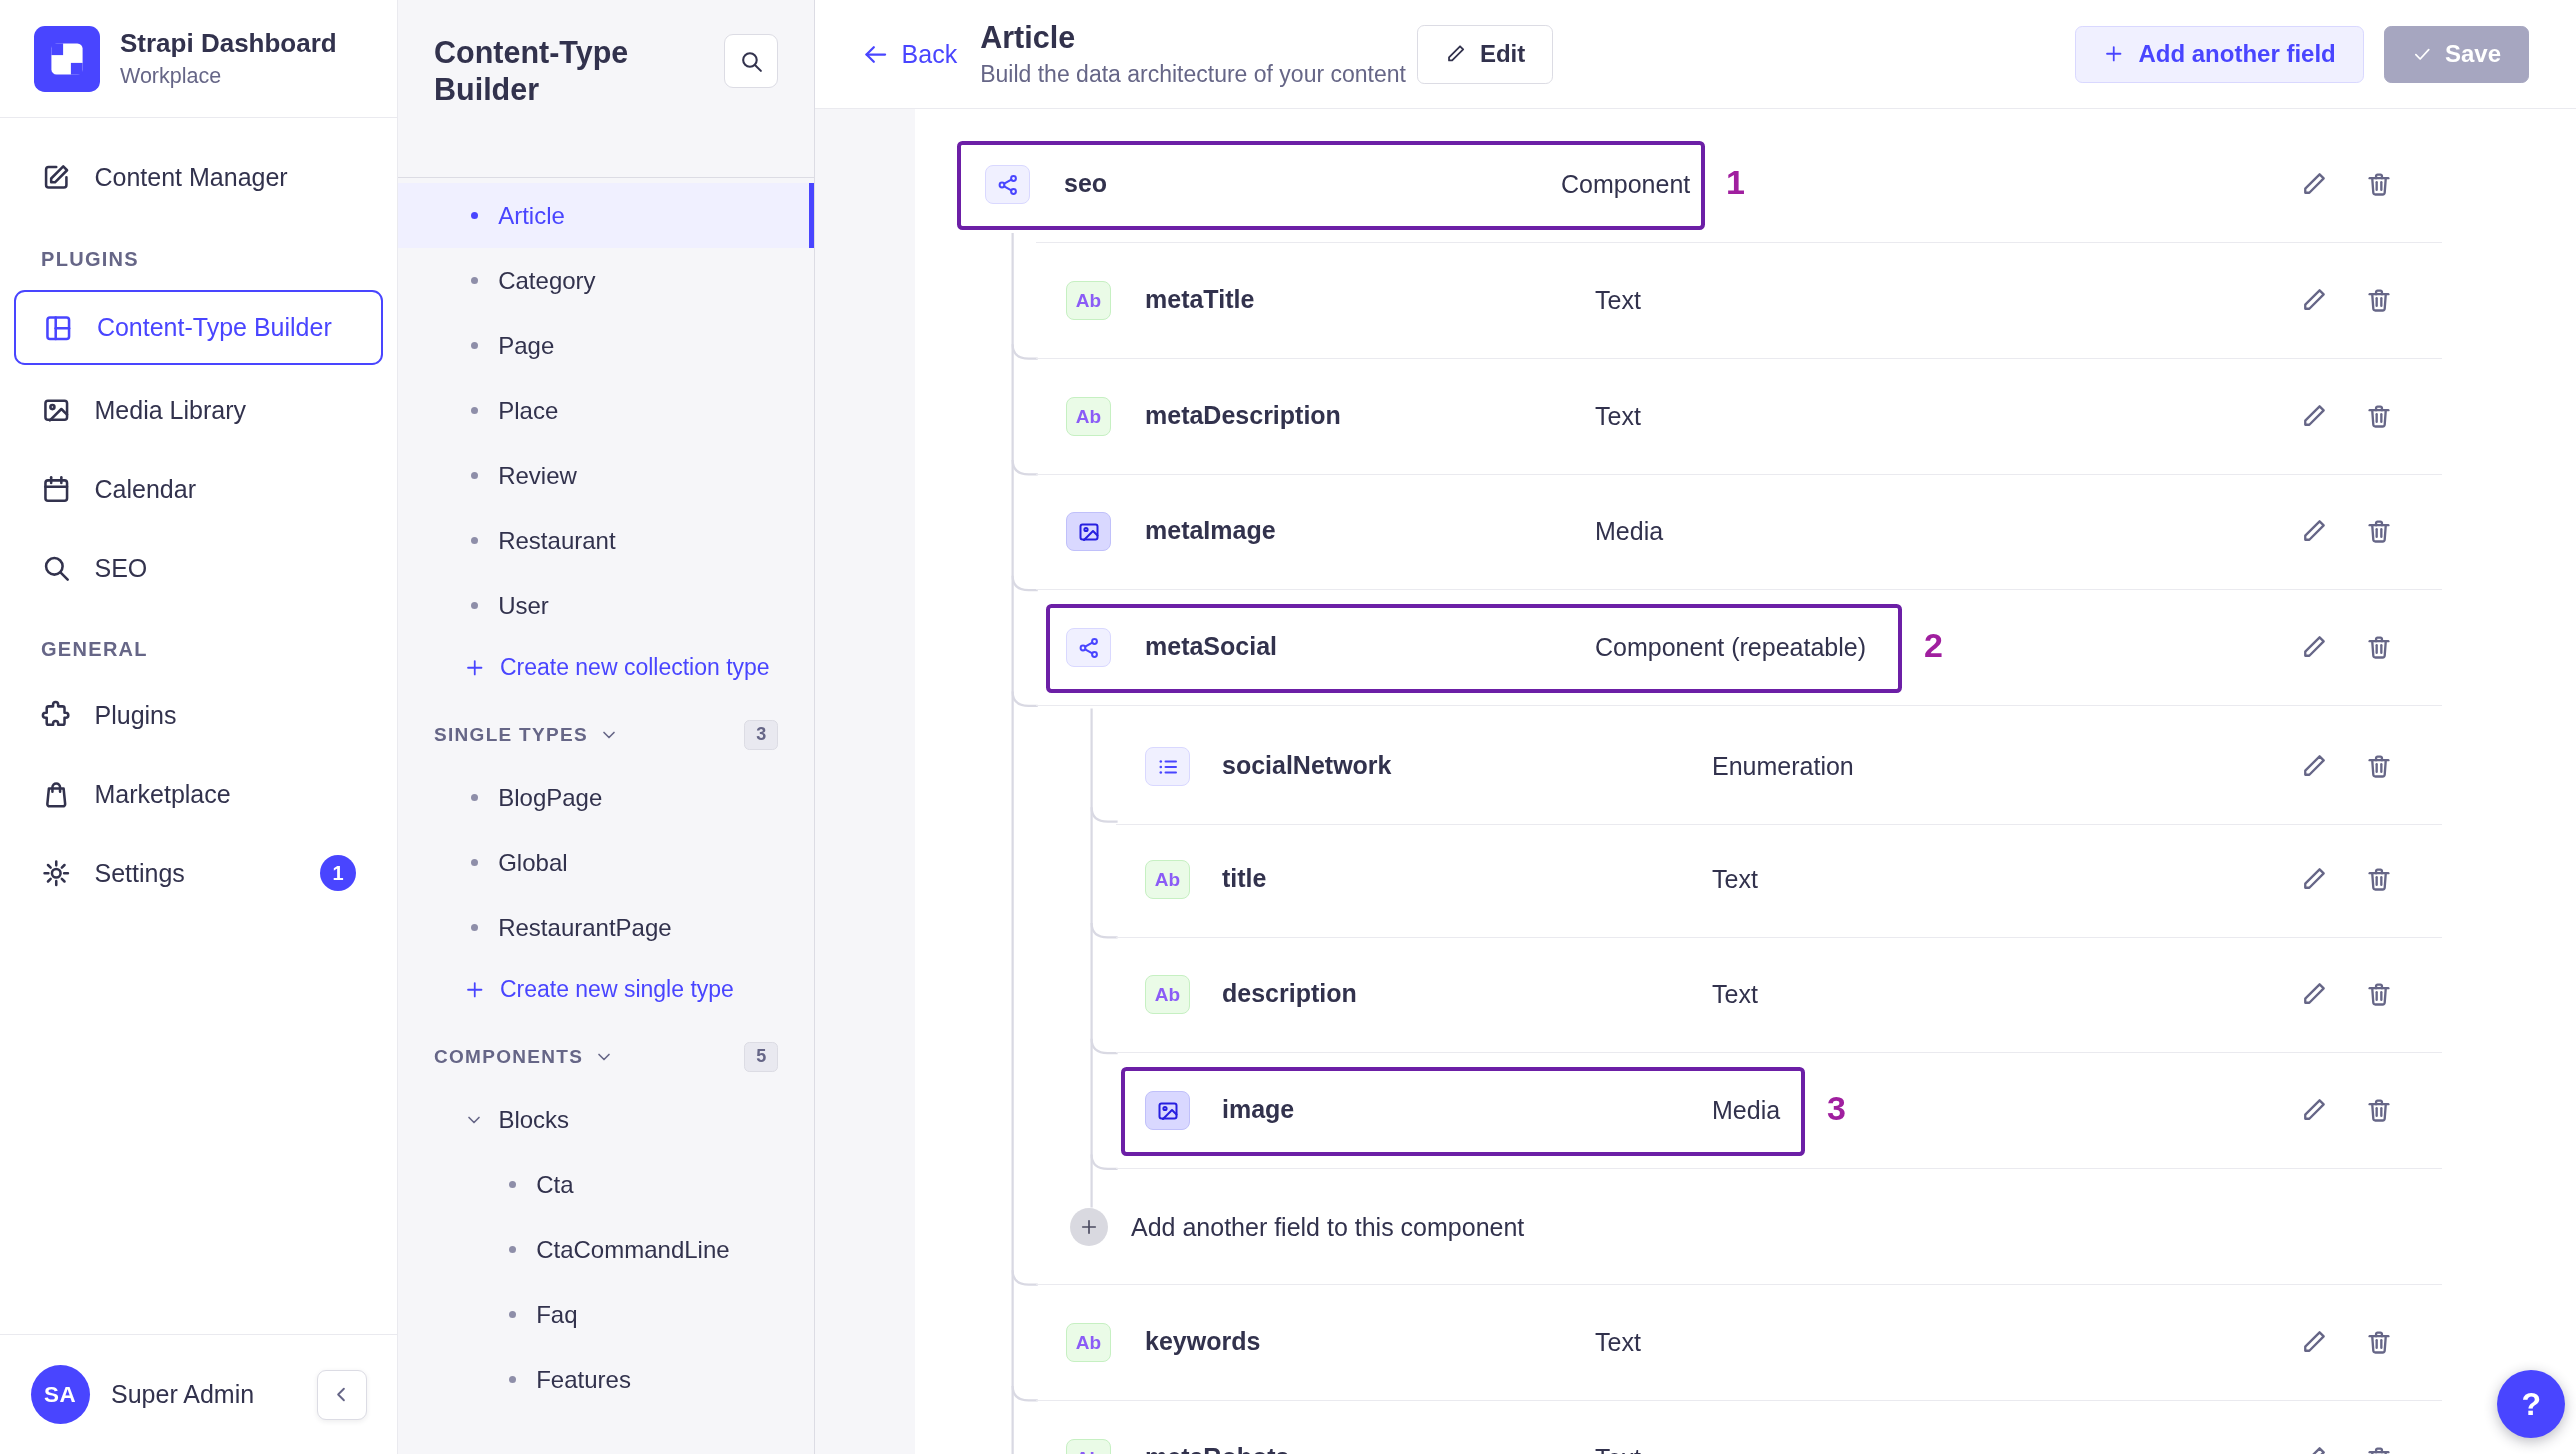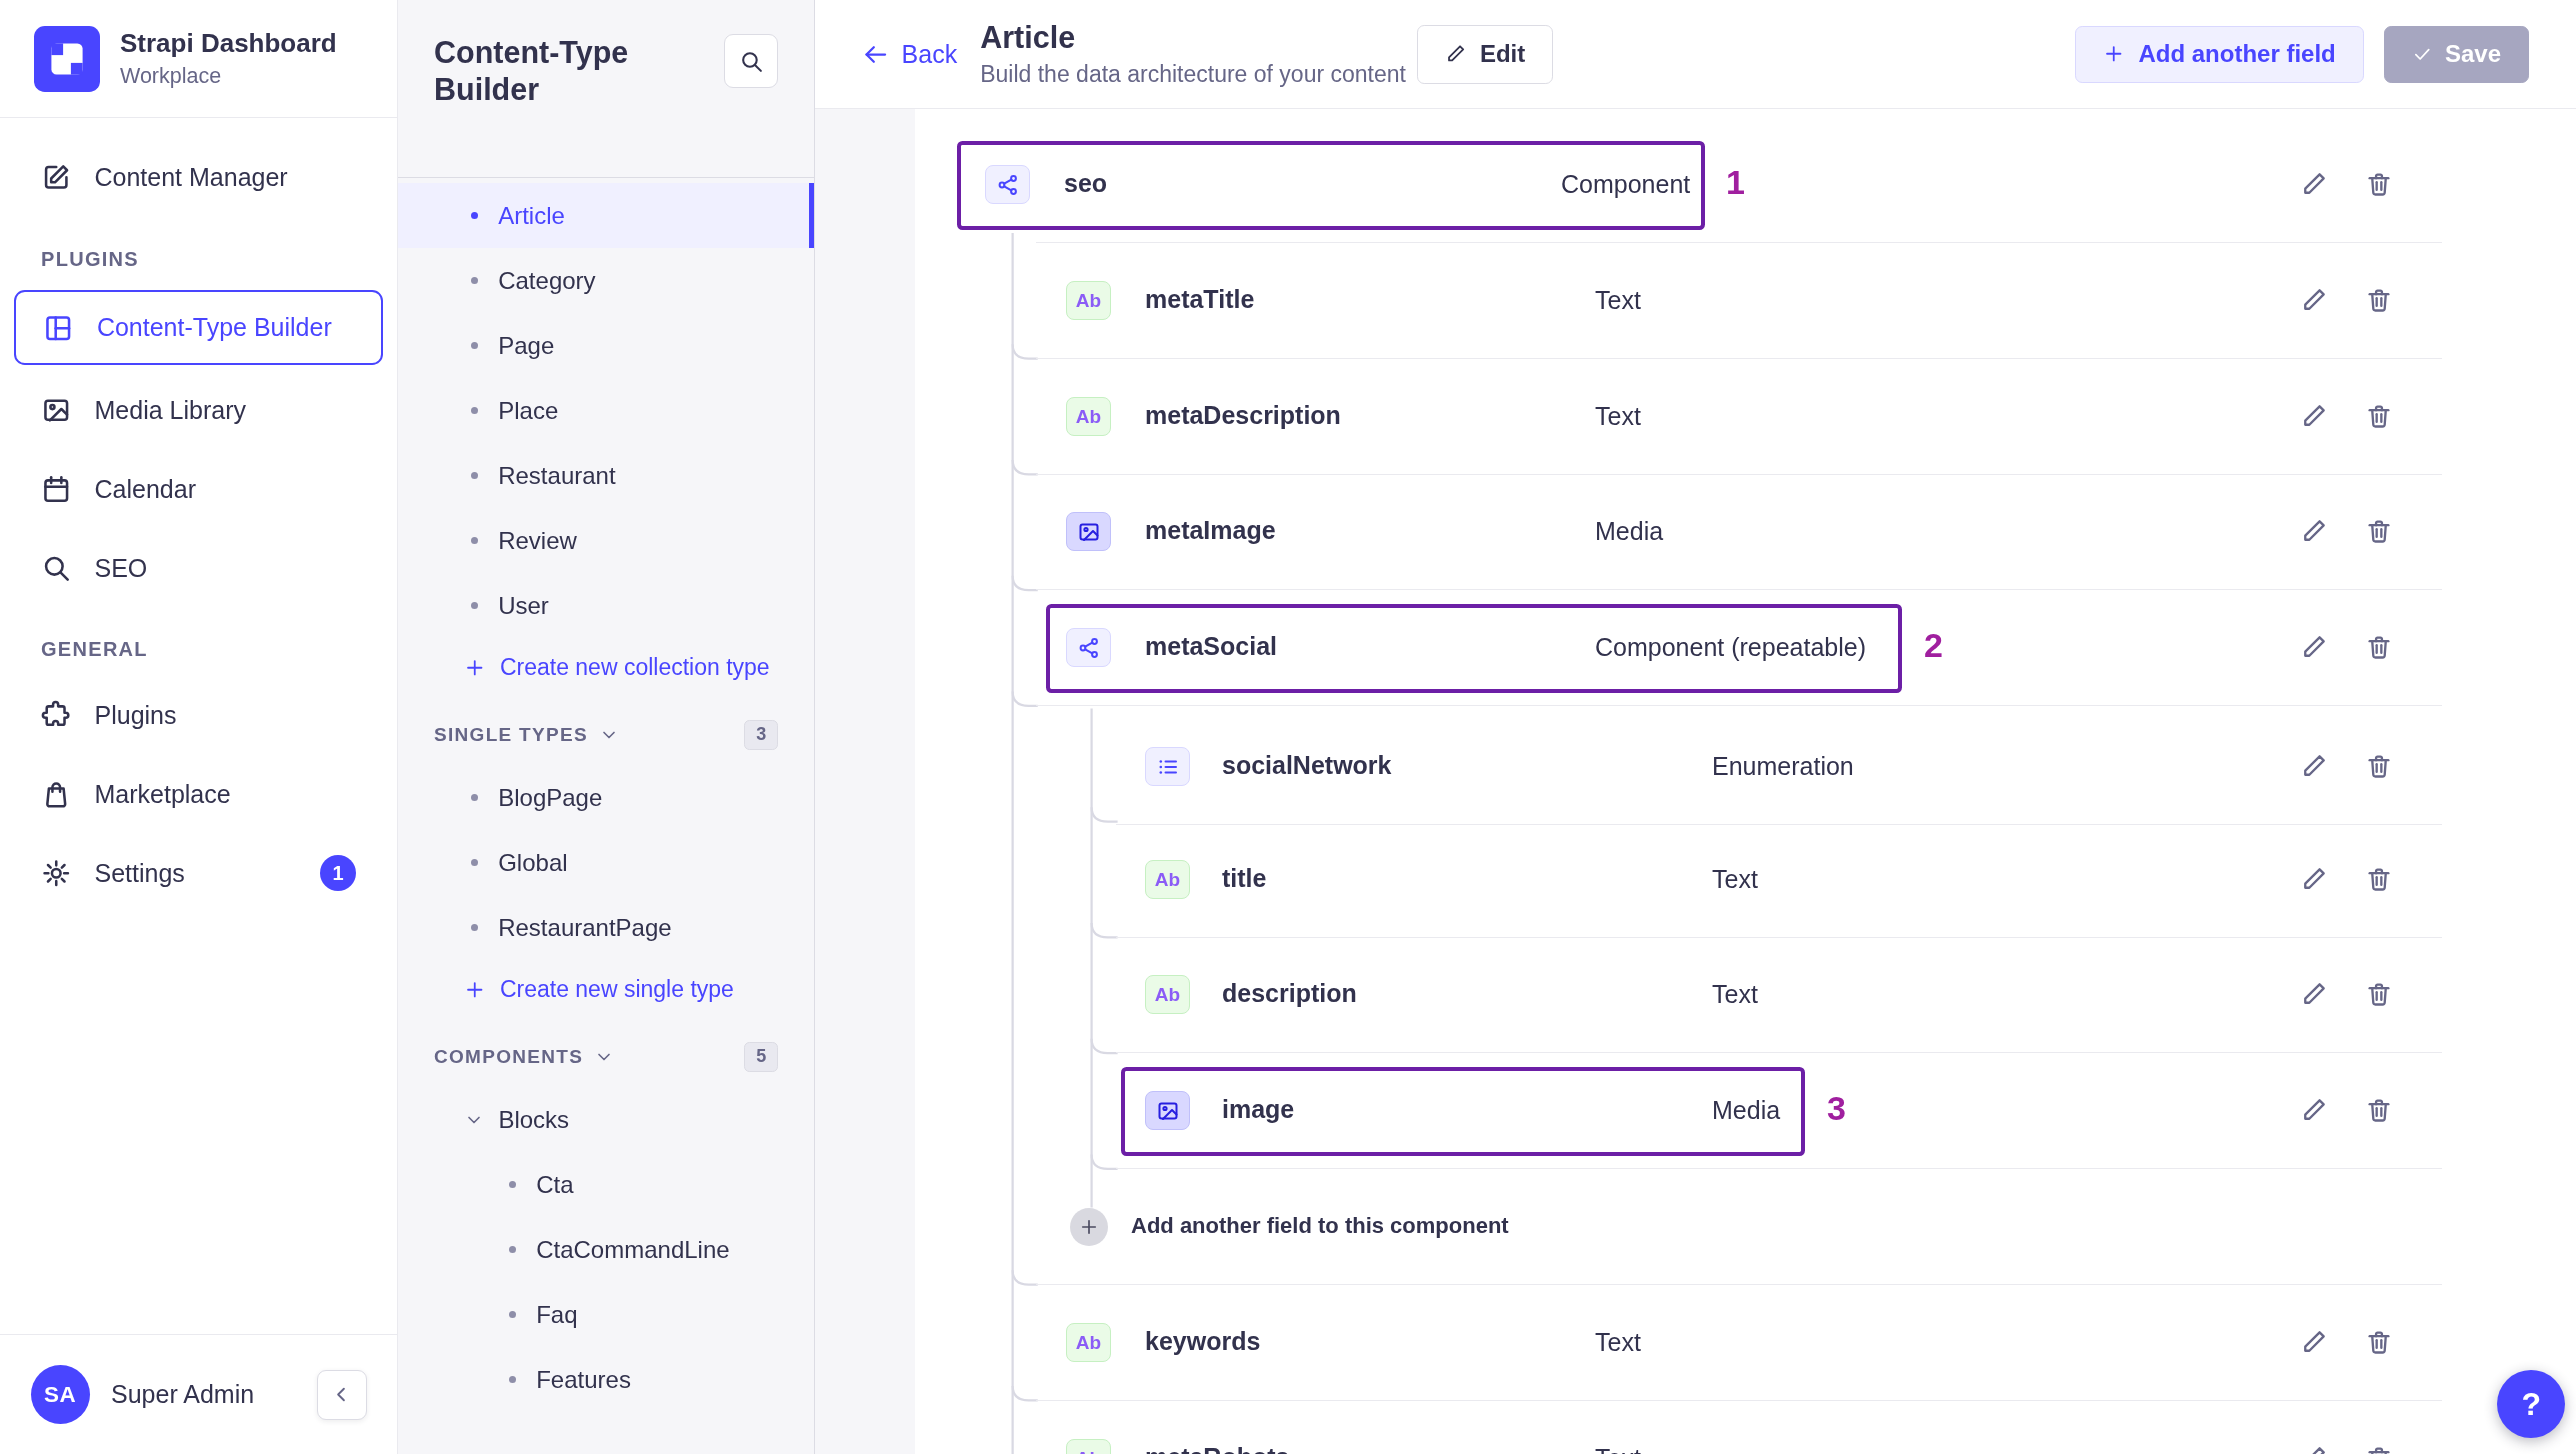--- a/index.html
+++ b/index.html
@@ -88,21 +88,21 @@
   .fname{position:absolute;top:42px;font-size:25px;font-weight:700;color:var(--text);white-space:nowrap}
   .ftype{position:absolute;top:43px;font-size:25px;color:var(--text);white-space:nowrap}
   .act{position:absolute;top:39px;width:36px;height:36px;background:none;border:none;color:var(--muted);cursor:pointer;display:flex;align-items:center;justify-content:center}
   .act svg{width:28px;height:28px}
   .act.edit{left:1339px}
   .act.del{left:1404px}
   .hl{position:absolute;top:13.5px;height:89px;border:4.5px solid var(--hl);border-radius:5.4px;z-index:2;pointer-events:none}
   .hl-num{position:absolute;top:36px;font-size:34px;font-weight:700;color:var(--ann);z-index:2;pointer-events:none}
   .add-circle{position:absolute;left:113px;top:39px;width:38px;height:38px;border-radius:50%;background:#d9d9e0;color:#49495f;display:flex;align-items:center;justify-content:center;cursor:pointer}
   .add-circle svg{width:20px;height:20px}
-  .add-label{position:absolute;left:174px;top:44px;font-size:22px;font-weight:700;color:var(--text);white-space:nowrap}
+  .add-label{position:absolute;left:174px;top:44px;font-size:25px;font-weight:400;color:var(--text);white-space:nowrap}
 
   .help-btn{position:absolute;right:10.8px;bottom:16px;width:68px;height:68px;border-radius:50%;background:var(--accent);color:#fff;border:none;font-size:32px;font-weight:700;box-shadow:0 3.6px 12.6px rgba(33,33,52,.3);cursor:pointer;z-index:5}
 </style>
 </head>
 <body>
 
 <div class="app">
 
   <aside class="main-nav">
     <div class="brand">
@@ -235,25 +235,25 @@
         <div class="sub-item">
           <span class="dot"></span>
           <span>Page</span>
         </div>
         <div class="sub-item">
           <span class="dot"></span>
           <span>Place</span>
         </div>
         <div class="sub-item">
           <span class="dot"></span>
+          <span>Review</span>
+        </div>
+        <div class="sub-item">
+          <span class="dot"></span>
           <span>Restaurant</span>
-        </div>
-        <div class="sub-item">
-          <span class="dot"></span>
-          <span>Review</span>
         </div>
         <div class="sub-item">
           <span class="dot"></span>
           <span>User</span>
         </div>
         <div class="sub-footer">
           <span class="ic">
             <svg viewBox="0 0 24 24" fill="none" stroke="currentColor" stroke-width="2" stroke-linecap="round" stroke-linejoin="round">
               <line x1="12" y1="4.5" x2="12" y2="19.5"></line>
               <line x1="4.5" y1="12" x2="19.5" y2="12"></line>

